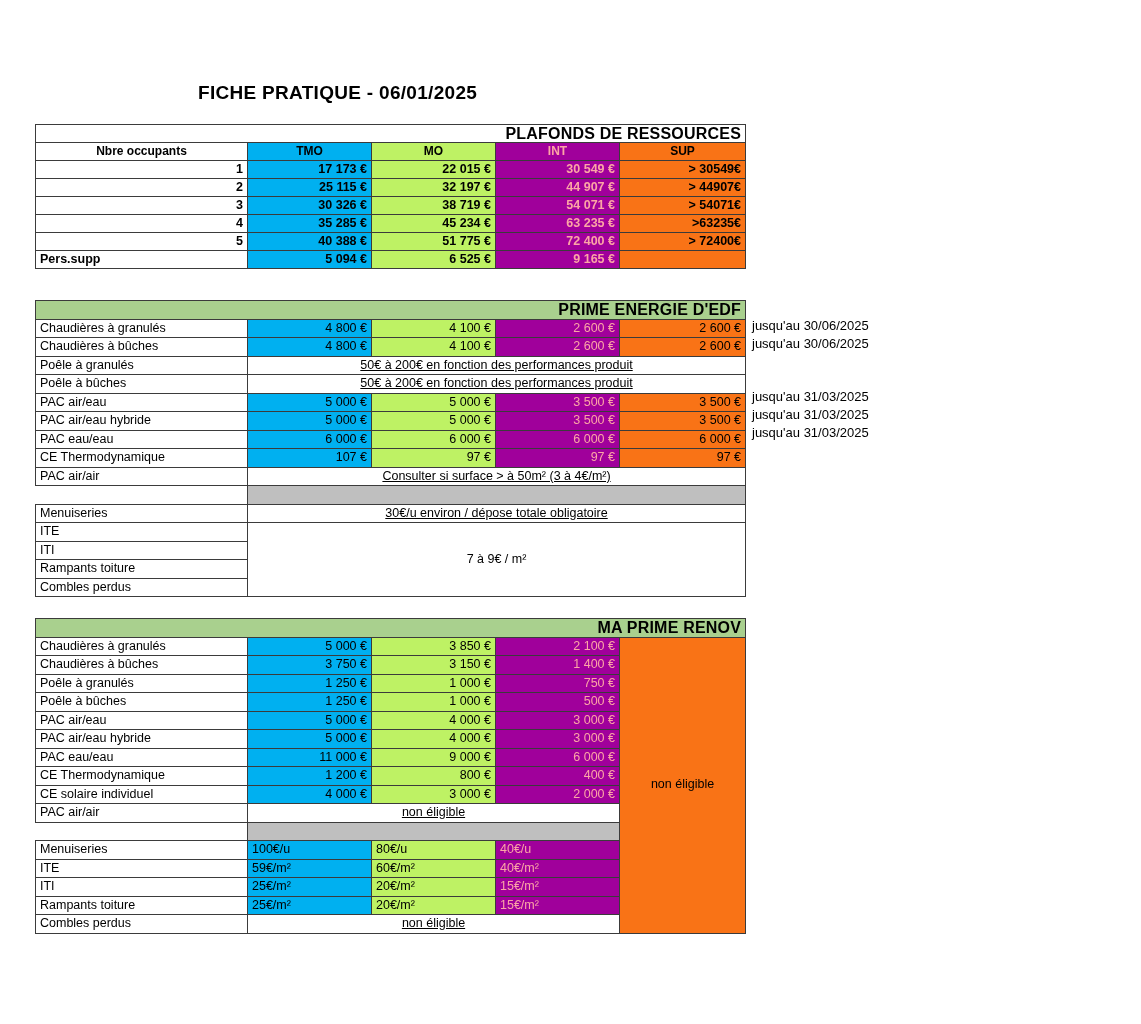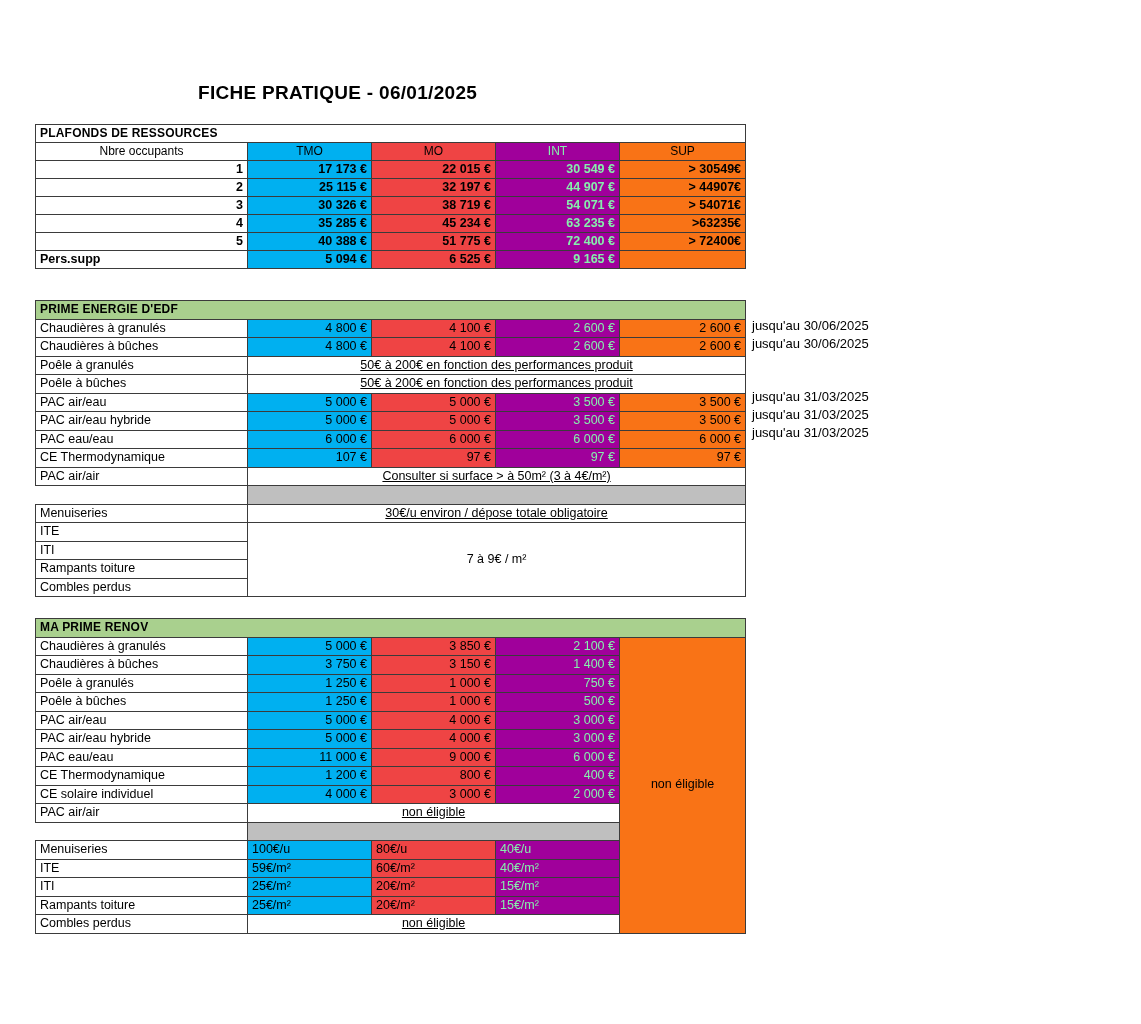--- a/index.html
+++ b/index.html
@@ -36,42 +36,42 @@
   }
   table.grid td {
     border: 1px solid #3b3b3b;
     padding: 0 4px;
     height: 17px;
     line-height: 17px;
     white-space: nowrap;
     overflow: hidden;
   }
   .c-tmo { background: #00b0f0; }
-  .c-mo  { background: #ef4444; }
-  .c-int { background: #a0009b; color: #86efac; }
+  .c-mo  { background: #bef264; }
+  .c-int { background: #a0009b; color: #fca5a5; }
   .c-sup { background: #f97316; }
   .c-grey { background: #bfbfbf; }
   .c-green { background: #a9d08e; }
   .c-white { background: #ffffff; }
   .bold { font-weight: bold; }
   .right { text-align: right; }
   .center { text-align: center; text-decoration: underline; }
   .left { text-align: left; }
   .nb { border: none !important; }
 
   
   #t1 {
     position: absolute;
     left: 35px;
     top: 124px;
     width: 710px;
   }
   #t1 td { height: 17px; line-height: 17px; }
   #t1 .hdr {
-    font-weight: normal;
+    font-weight: bold;
     text-align: center;
     font-size: 12px;
   }
 
   
   #t2 {
     position: absolute;
     left: 35px;
     top: 300px;
     width: 710px;
@@ -87,22 +87,22 @@
   #t3 {
     position: absolute;
     left: 35px;
     top: 618px;
     width: 710px;
   }
   #t3 td { height: 17.5px; line-height: 17.5px; }
 
   .banner {
     font-weight: bold;
-    text-align: left;
-    font-size: 12px;
+    text-align: right;
+    font-size: 16px;
     letter-spacing: 0.2px;
   }
   .spacer td { height: 10px; line-height: 10px; }
   .vmid { vertical-align: middle; text-align: center; }
 </style>
 </head>
 <body>
 
 <div class="page">
 

